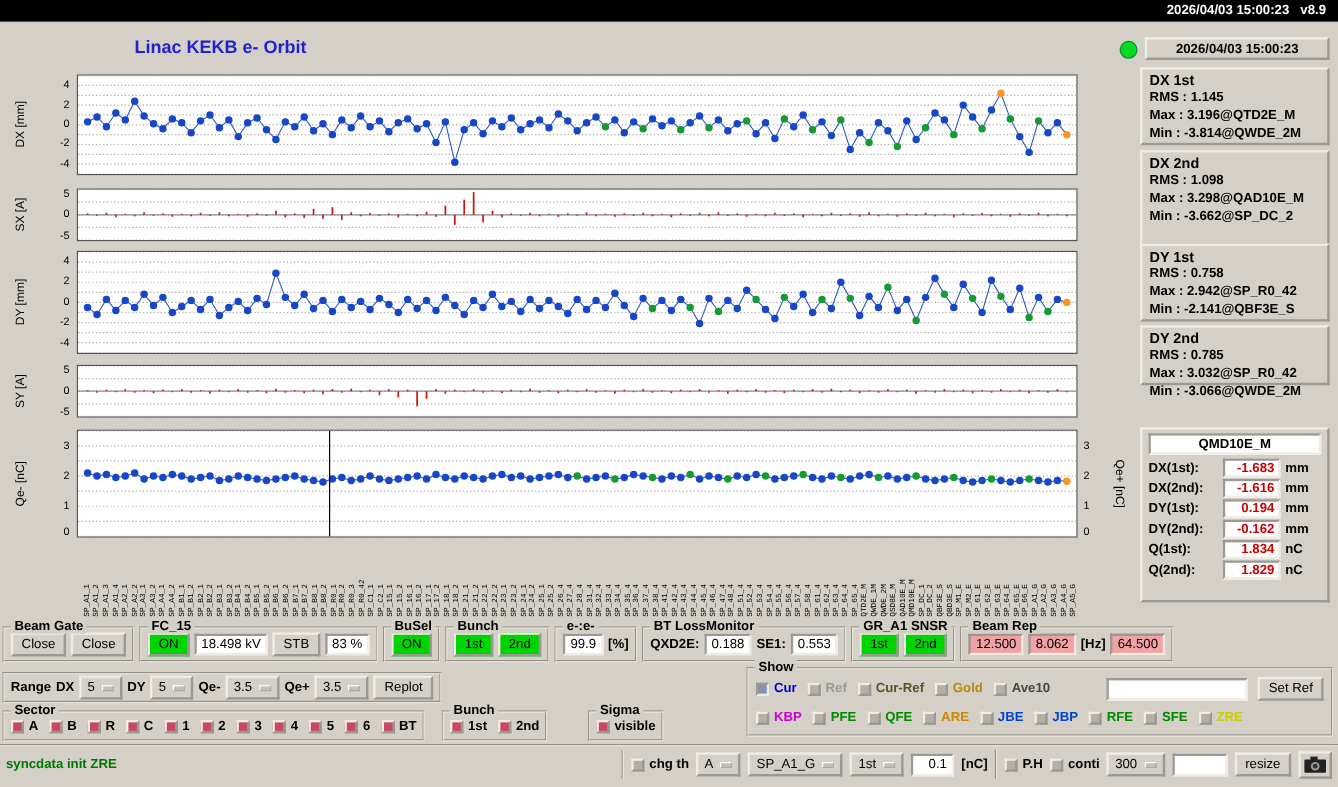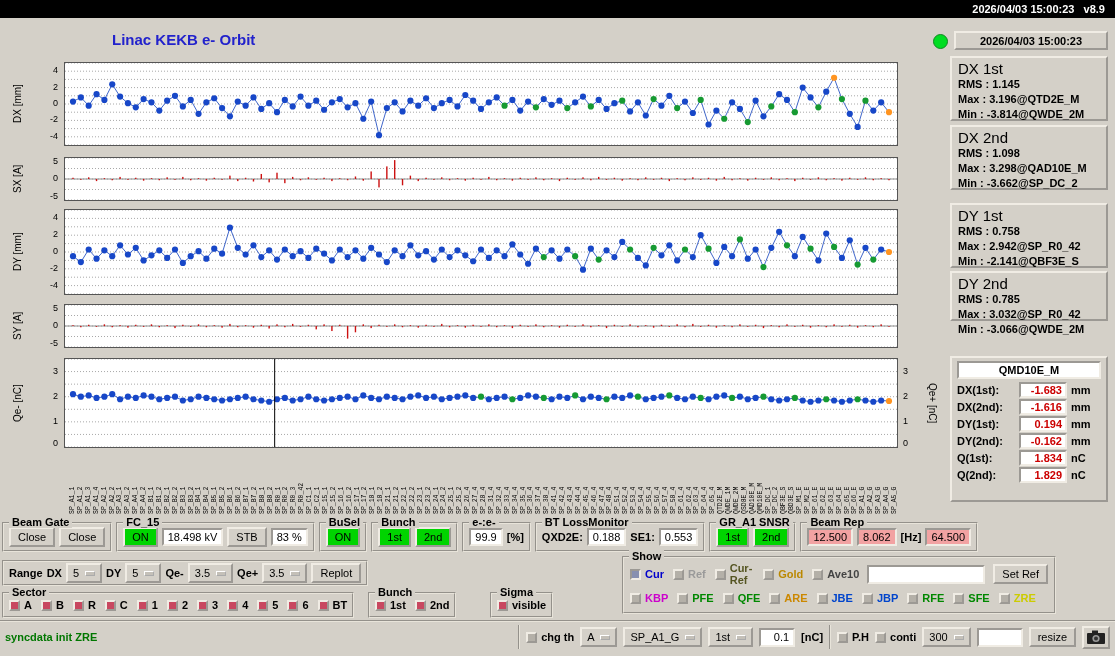--- a/index.html
+++ b/index.html
@@ -33,22 +33,22 @@
   .l0{left:12px;top:62px;height:84px} .l1{left:12px;top:157px;height:44px} .l2{left:12px;top:209px;height:86px}
   .l3{left:12px;top:304px;height:44px} .l4{left:12px;top:358px;height:90px}
   .ylabR { position:absolute; left:922px; top:358px; height:90px; width:16px; writing-mode:vertical-rl;
     font-size:10px; text-align:center; }
   .bpm-strip { position:absolute; left:64px; top:452px; width:834px; height:62px; overflow:hidden; }
   .bpm-strip span { position:absolute; top:62px; transform:rotate(-90deg); transform-origin:0 0;
     font-family:"Liberation Mono",monospace; font-size:6.5px; white-space:nowrap; color:#000; }
 
   
   .statbox { position:absolute; left:950px; width:158px; border:2px outset #f0ece4; background:#d4d0c8; padding:2px 6px; }
-  .sb0{top:56px;height:65px} .sb1{top:125px;height:65px} .sb2{top:203px;height:65px} .sb3{top:271px;height:50px}
-  .sb-title { font-size:15px; font-weight:normal; }
+  .sb0{top:56px;height:65px} .sb1{top:125px;height:80px} .sb2{top:203px;height:65px} .sb3{top:271px;height:50px}
+  .sb-title { font-size:12px; font-weight:bold; }
   .sb-line { font-size:11px; font-weight:bold; line-height:15px; white-space:nowrap; }
   .qmdbox { position:absolute; left:950px; top:356px; width:158px; height:146px; border:2px outset #f0ece4;
     background:#d4d0c8; padding:3px 5px; }
   .qmd-title { border:2px inset #f0ece4; background:#fff; font-size:11px; font-weight:bold; text-align:center;
     padding:1px 2px; margin-bottom:3px; }
   .qmd-row { display:flex; align-items:center; gap:4px; margin-bottom:1px; }
   .qmd-label { font-size:11px; font-weight:bold; width:58px; }
   .qmd-val { border:2px inset #f0ece4; background:#fff; color:#cc0000; font-size:11px; font-weight:bold;
     width:48px; text-align:right; padding:0 3px; }
   .qmd-unit { font-size:11px; font-weight:bold; }
@@ -68,21 +68,21 @@
     display:flex; align-items:center; gap:6px; white-space:nowrap; cursor:default; }
   .opt .bar { width:10px; height:5px; border:1px outset #fff; background:#c4c0b8; }
   .chk { width:11px; height:11px; border:2px outset #f0ece4; background:#b4b0a8; flex:none; }
   .chk.red { background:#c84860; }
   .chk.dark { border-style:inset; background:#8890b0; }
   .chkitem { display:flex; align-items:center; gap:4px; }
   .chklab { font-size:11px; font-weight:bold; }
 
   .ctl-row1 { position:absolute; left:2px; top:522px; height:30px; display:flex; gap:4px; }
   .range-grp { position:absolute; left:2px; top:560px; height:26px; }
-  .show-grp { position:absolute; left:622px; top:556px; width:434px; height:58px; display:block; padding:4px 6px 2px; }
+  .show-grp { position:absolute; left:622px; top:556px; width:489px; height:58px; display:block; padding:4px 6px 2px; }
   .showrow { display:flex; align-items:center; gap:8px; height:24px; }
   .showchecks { display:flex; align-items:center; gap:9px; }
   .refinput { width:118px; margin-left:auto; }
   .sector-grp { position:absolute; left:2px; top:592px; height:26px; }
   .bunch2-grp { position:absolute; left:368px; top:592px; height:26px; }
   .sigma-grp { position:absolute; left:490px; top:592px; height:26px; }
 
   .statusbar { position:absolute; left:0; top:620px; width:1115px; height:32px; border-top:2px groove #e8e4da;
     display:flex; align-items:center; gap:6px; padding:0 5px; }
   .sync-msg { font-size:11px; font-weight:bold; color:#007700; }

